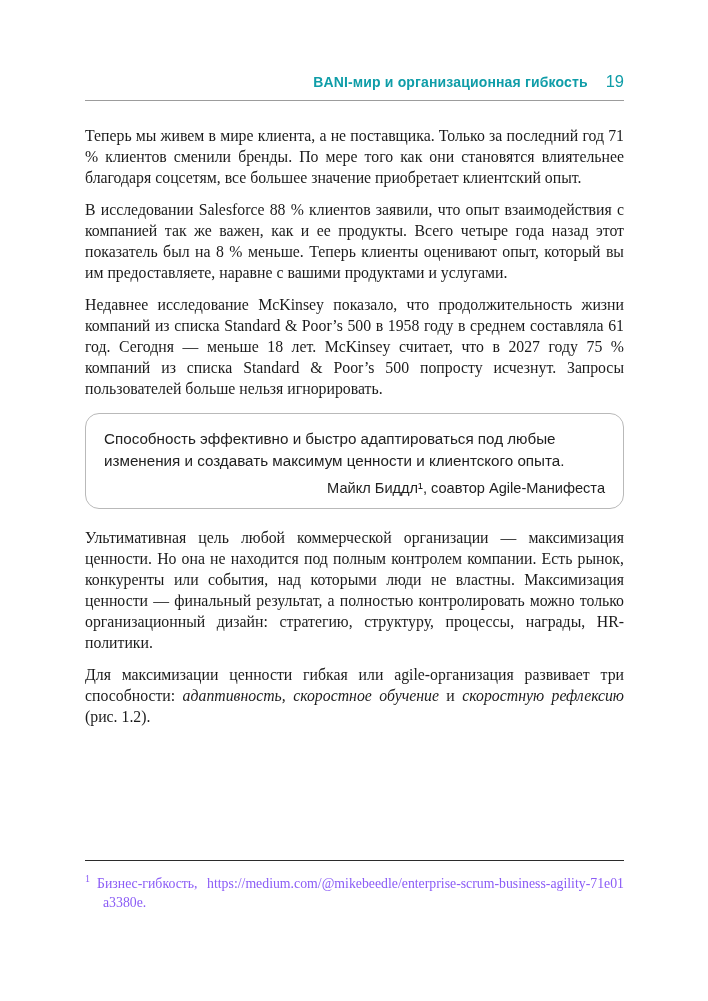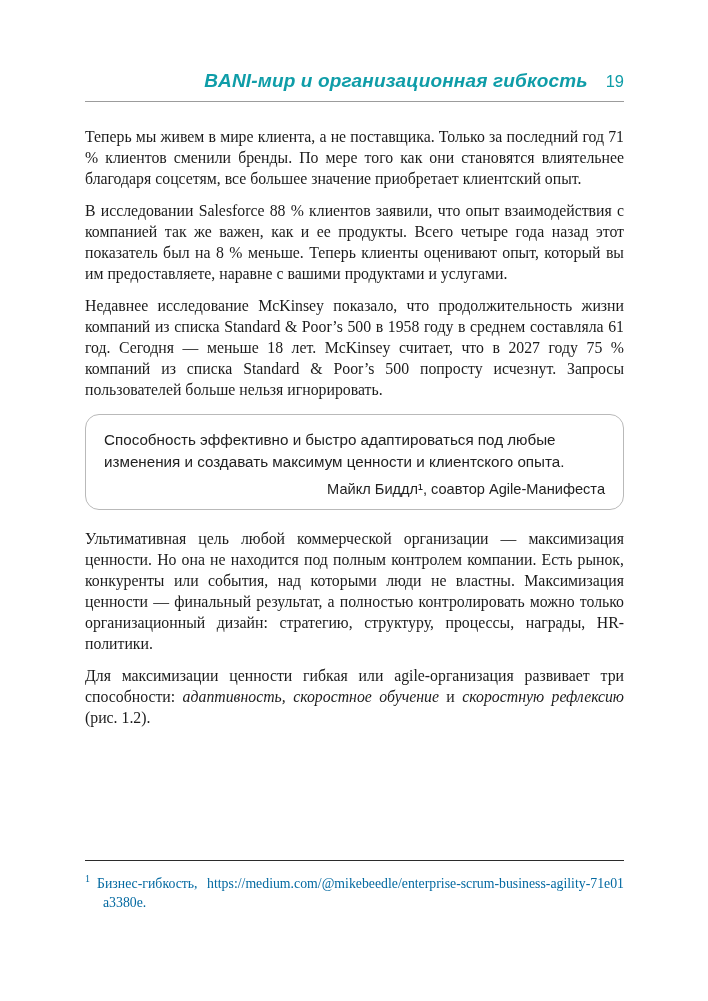--- a/index.html
+++ b/index.html
@@ -21,24 +21,23 @@
   }
   .page-header {
     display: flex;
     justify-content: flex-end;
     align-items: baseline;
     gap: 18px;
     font-family: "Liberation Sans", sans-serif;
     color: #0f9da8;
   }
   .running-title {
-    font-size: 19px;
+    font-size: 14px;
     font-weight: 700;
     letter-spacing: 0.15px;
-    font-style: italic;
   }
   .page-number {
     font-size: 16.5px;
     font-weight: 400;
     margin-top: 16px;
   }
   .header-rule {
     height: 1px;
     background: #9c9c9c;
     margin-top: 9px;
@@ -88,21 +87,21 @@
     height: 1px;
     background: #2b2b2b;
     margin-bottom: 8px;
   }
   .footnote {
     font-size: 13.8px;
     line-height: 19.5px;
     text-align: justify;
     padding-left: 18px;
     text-indent: -18px;
-    color: #0369a1;
+    color: #8b5cf6;
     word-break: break-all;
   }
   .fn-marker {
     font-size: 10px;
     margin-right: 7px;
   }
 </style>
 </head>
 <body>
 

